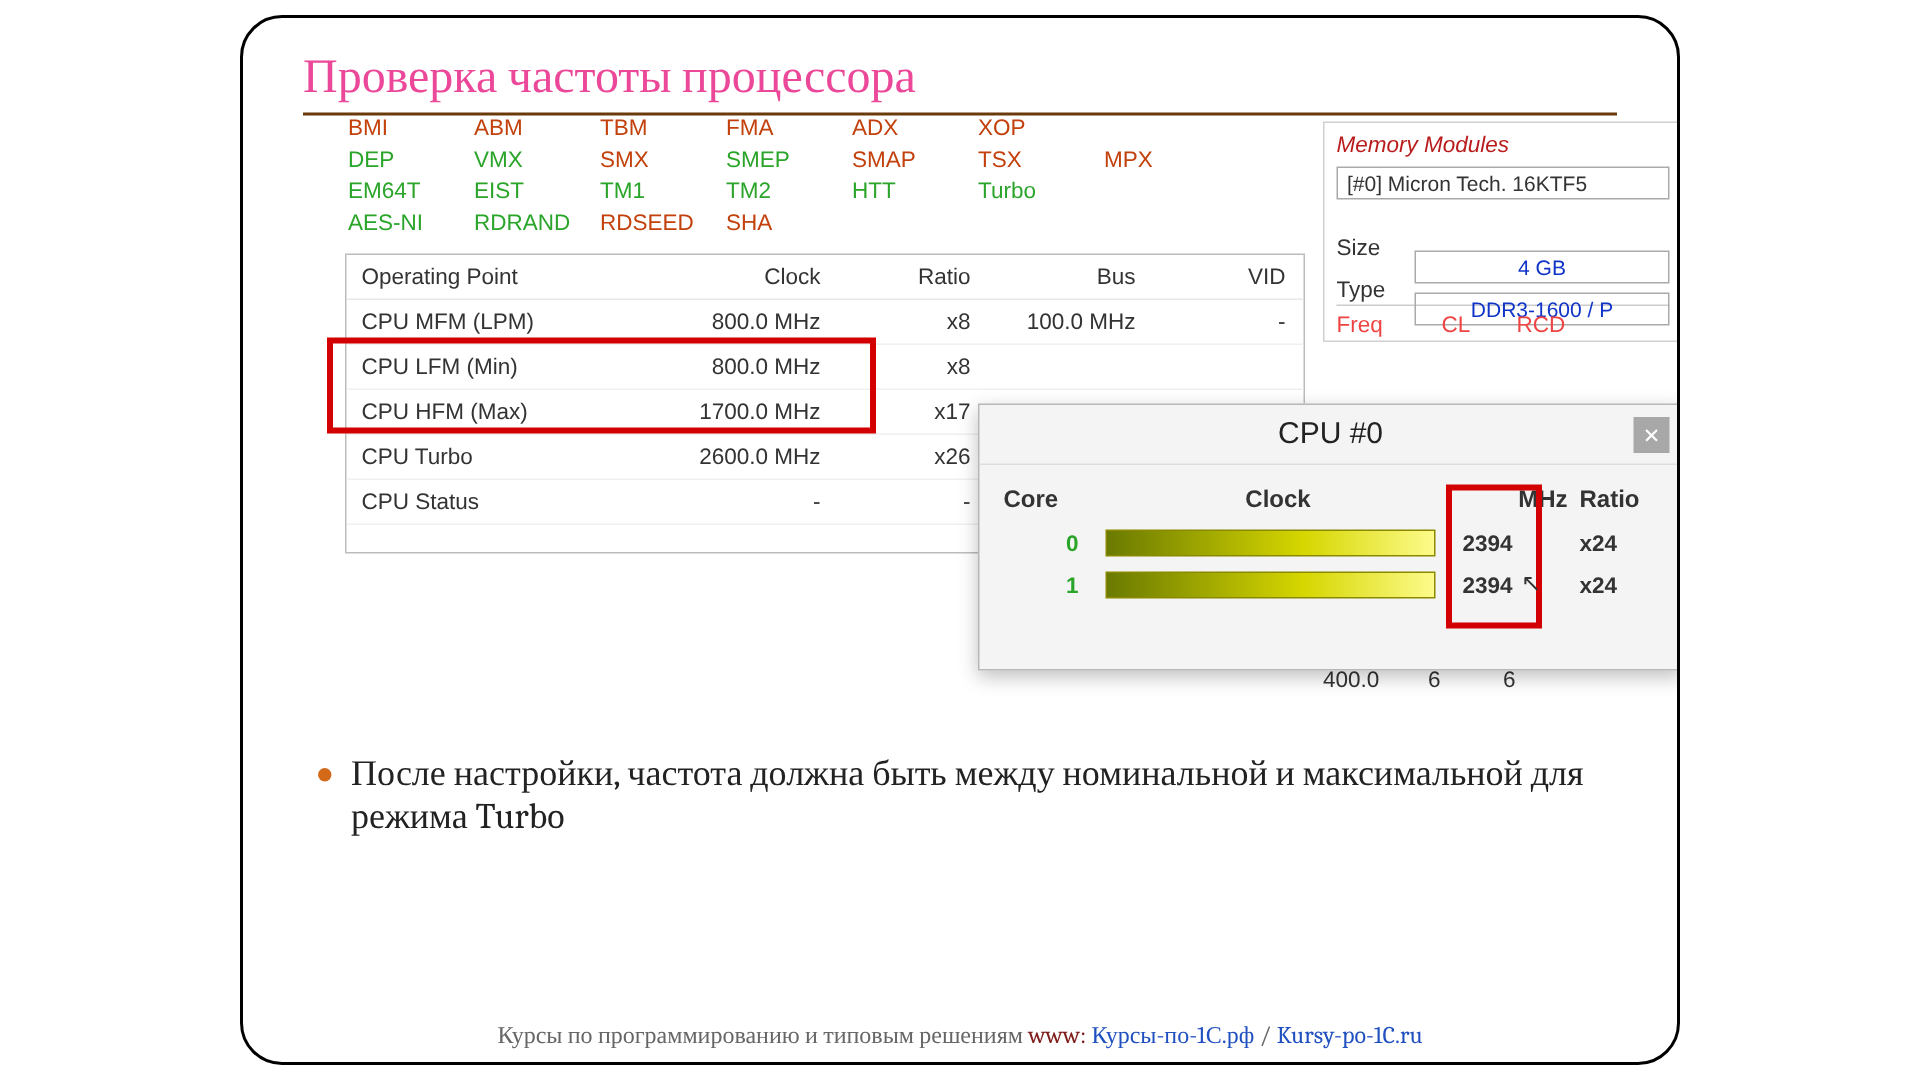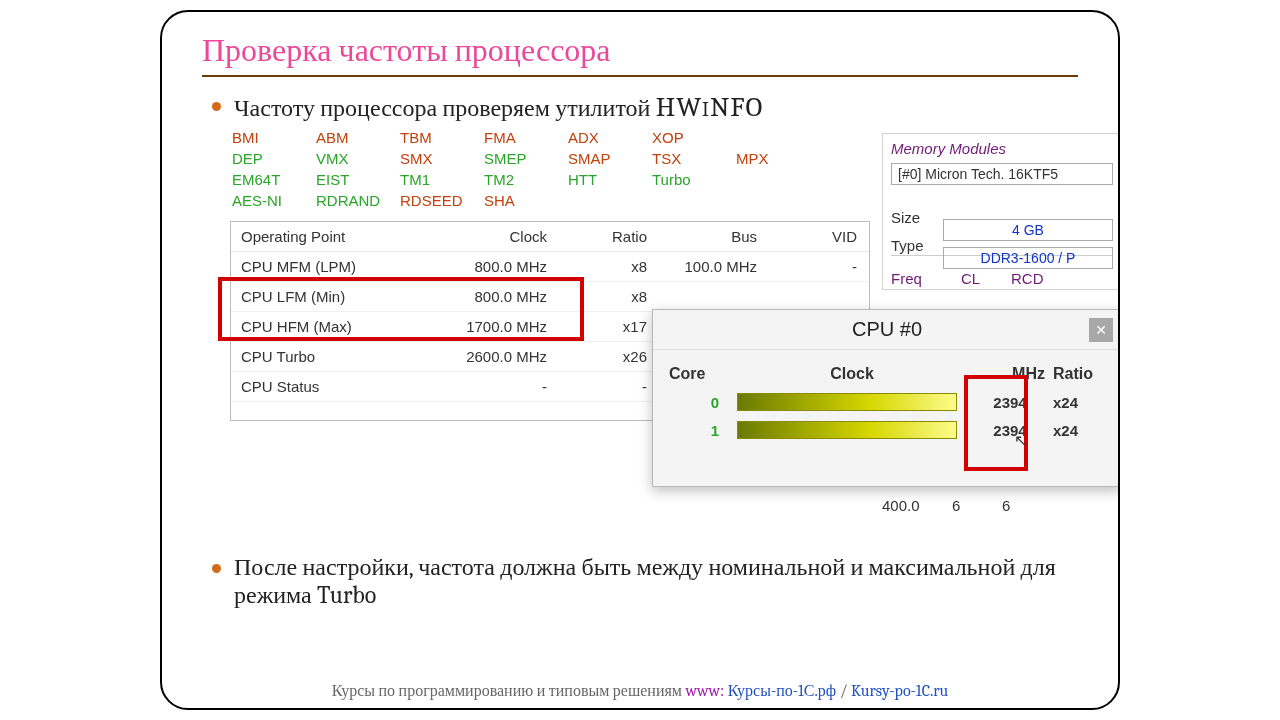--- a/index.html
+++ b/index.html
@@ -86,46 +86,46 @@
 
   .mem-panel {
     position: absolute;
     left: 720px; top: 4px;
     width: 240px;
     border: 1px solid #d0d0d0;
     background: #fff;
     padding: 6px 8px 2px 8px;
     font-size: 15px;
   }
-  .mem-title { font-style: italic; color: #701a75; margin-bottom: 6px; }
+  .mem-title { font-style: italic; color: #b91c1c; margin-bottom: 6px; }
   .mem-combo {
     border: 1px solid #aaa; height: 22px;
     display: flex; align-items: center; padding: 0 6px;
     font-size: 14px; margin-bottom: 8px;
   }
   .kv { display: grid; grid-template-columns: 52px 1fr; align-items: center; height: 28px; }
   .kv .val {
     border: 1px solid #aaa; height: 22px;
     display: flex; align-items: center; justify-content: center;
     color: #1034c8; font-size: 14px; margin-top: 26px;
   }
   .mem-head {
     display: grid; grid-template-columns: 70px 50px 60px 20px;
-    border-top: 1px solid #ccc; margin-top: 6px; padding-top: 14px;
-    font-size: 15px; color: #701a75;
+    border-top: 1px solid #ccc; margin-top: 6px; padding-top: 4px;
+    font-size: 15px; color: #ef4444;
   }
   .mem-foot {
     position: absolute; left: 720px; top: 368px;
     width: 240px; display: grid; grid-template-columns: 70px 50px 60px;
     font-size: 15px;
   }
 
   .cpu-popup {
     position: absolute;
-    left: 490px; top: 180px;
+    left: 490px; top: 192px;
     width: 470px; height: 178px;
     background: #f4f4f4;
     border: 1px solid #b8b8b8;
     box-shadow: 0 4px 12px rgba(0,0,0,0.25);
   }
   .cpu-title {
     height: 40px; display: flex; align-items: center; justify-content: center;
     font-size: 20px; color: #222;
     position: relative;
     border-bottom: 1px solid #ddd;
@@ -148,21 +148,21 @@
   .cpu-head { margin-top: 10px; font-size: 16px; color: #333; }
   .cpu-row .core { color: #2aa52a; text-align: right; padding-right: 10px; }
   .bar {
     height: 18px; width: 220px; position: relative;
     border: 1px solid #8a8a00;
   }
   .bar::before {
     content: ""; position: absolute; inset: 0;
     background: linear-gradient(to right, #6a7a00 0%, #d6d600 60%, #fdfb8a 100%);
   }
-  .cpu-row .mhz { text-align: center; }
+  .cpu-row .mhz { text-align: left; }
   .red-box-mhz {
     position: absolute;
     left: 802px; top: 246px;
     width: 64px; height: 96px;
     border: 4px solid #d20000;
     pointer-events: none;
   }
   .cursor { position: absolute; left: 852px; top: 302px; font-size: 16px; pointer-events: none; }
 
   .footer {
@@ -172,23 +172,20 @@
     padding-top: 4px;
   }
   .footer a { color: #2050c0; text-decoration: none; }
 </style>
 </head>
 <body>
 
 <div class="slide">
   <div class="title">Проверка частоты процессора</div>
 
-  <div class="bullet">
-    <span>Частоту процессора проверяем утилитой </span><span class="hw">HWiNFO</span>
-  </div>
 
   <div class="app-shot">
     <div class="feat-grid" id="featGrid">
         <div class="feat">BMI</div>
         <div class="feat">ABM</div>
         <div class="feat">TBM</div>
         <div class="feat">FMA</div>
         <div class="feat">ADX</div>
         <div class="feat">XOP</div>
         <div class="feat"></div>
@@ -320,18 +317,18 @@
         </div>
     </div>
     <div class="red-box-mhz"></div>
     <div class="cursor">↖</div>
   </div>
 
   <div class="bullet">После настройки, частота должна быть между номинальной и максимальной для режима Turbo</div>
 
   <div class="footer">
     <span>Курсы по программированию и типовым решениям   </span>
-    <span style="color:#a21caf">www:  </span>
+    <span style="color:#7f1d1d">www:  </span>
     <a>Курсы-по-1С.рф</a>
     <span>  /  </span>
     <a>Kursy-po-1C.ru</a>
   </div>
 </div>
 
 </body></html>

